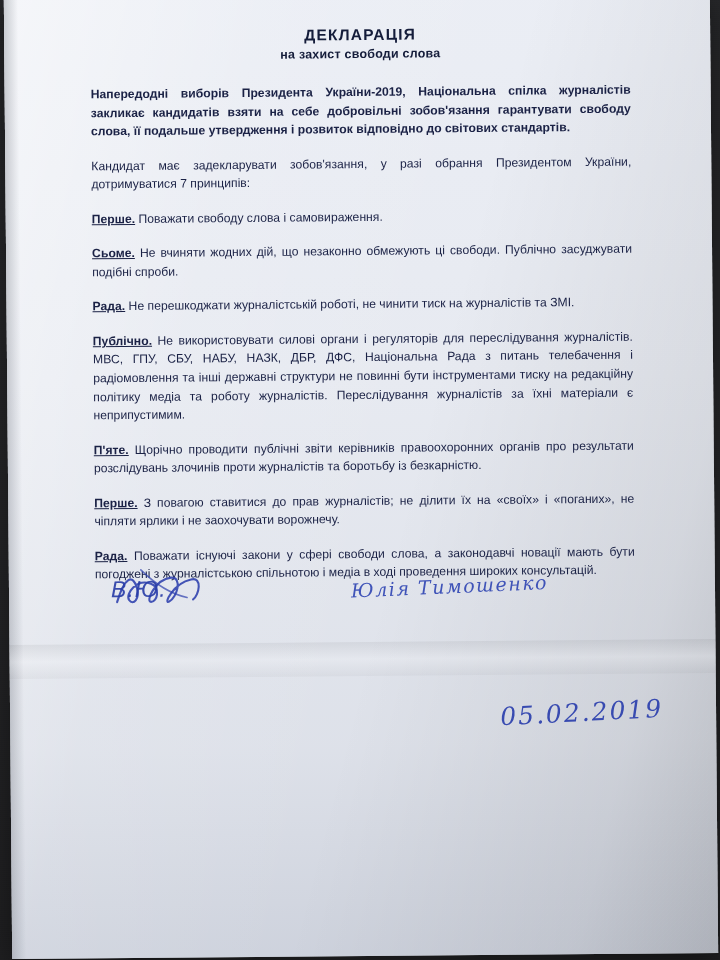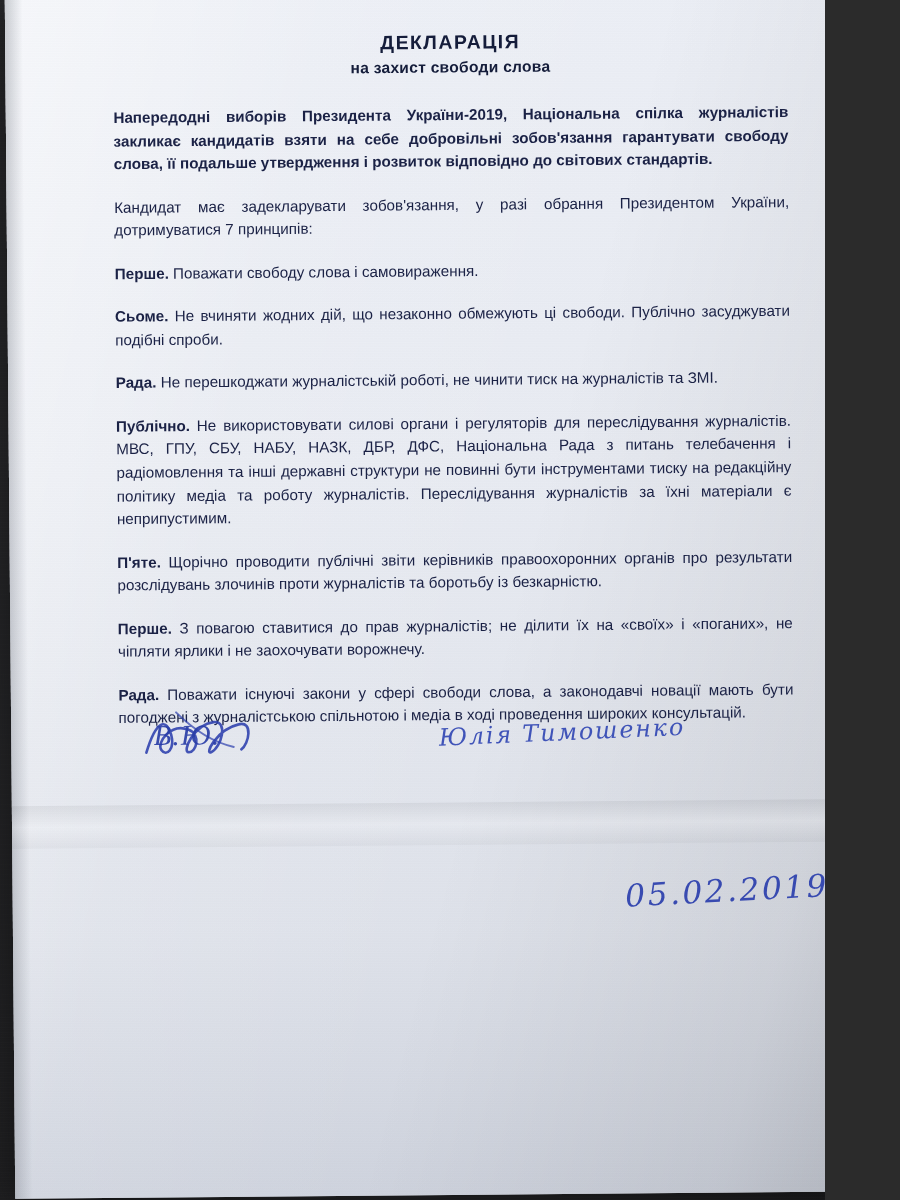--- a/index.html
+++ b/index.html
@@ -10,21 +10,21 @@
   body {
     width: 720px;
     height: 960px;
     overflow: hidden;
     font-family: "Liberation Sans", sans-serif;
   }
 
   
   .scene {
     position: relative;
-    width: 660px;
+    width: 720px;
     height: 960px;
     background:
       radial-gradient(ellipse at 50% 20%, #4a4a4a 0%, #2f3033 45%, #202022 100%);
     overflow: hidden;
   }
 
   
   .paper {
     position: absolute;
     left: 8px;
@@ -94,35 +94,36 @@
     font-weight: bold;
   }
   p.para.lead {
     font-weight: bold;
   }
   p.para.normal {
     font-weight: normal;
   }
   .lbl {
     font-weight: bold;
+    text-decoration: underline;
   }
 
   
   .handwrite-zone {
     position: absolute;
     left: 86px;
     top: 580px;
     width: 560px;
     height: 200px;
   }
   .signature {
     position: absolute;
-    left: 28px;
+    left: 16px;
     top: 0;
-    font-family: Liberation Serif, serif;
+    font-family: Liberation Sans, sans-serif;
     font-style: italic;
     font-size: 23px;
     color: #2a3ea8;
     transform: rotate(-3deg) skewX(-8px);
     letter-spacing: 1px;
     opacity: 0.92;
   }
   .signature-name {
     position: absolute;
     left: 256px;

